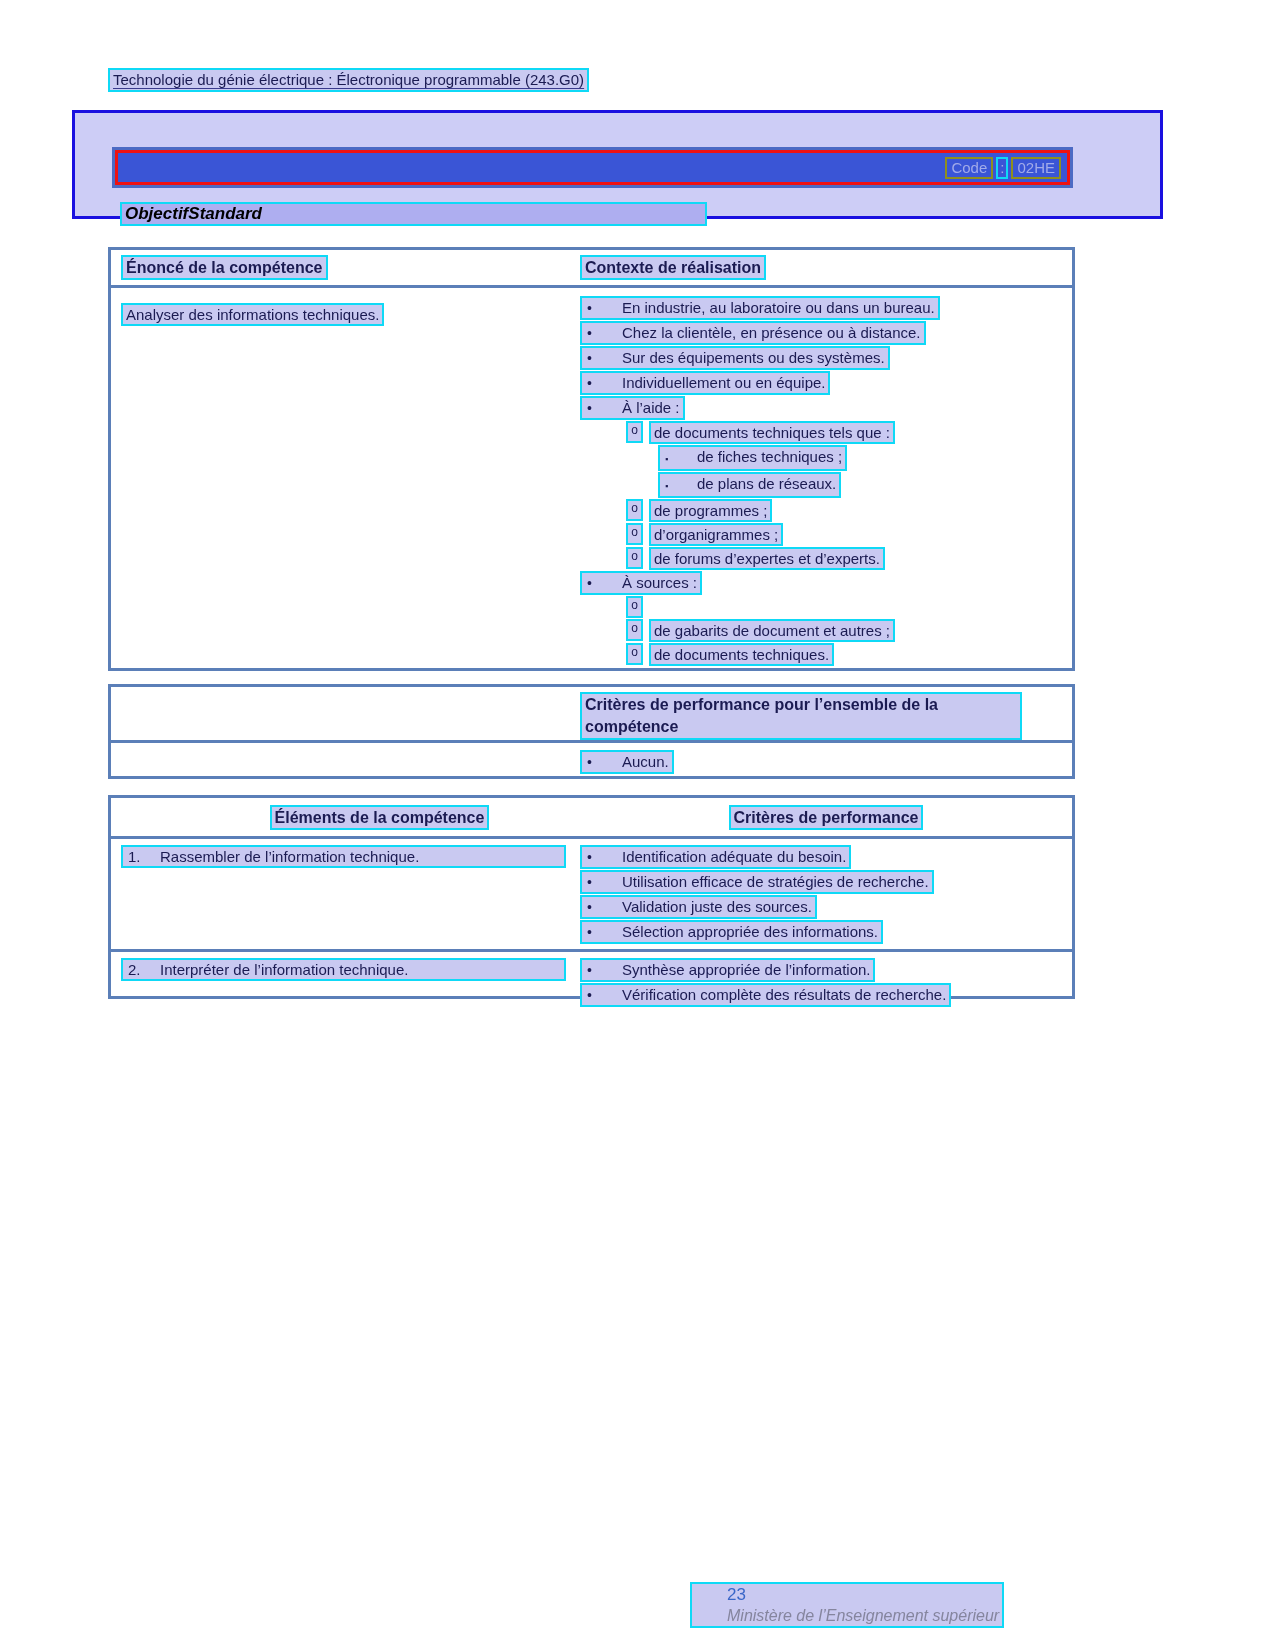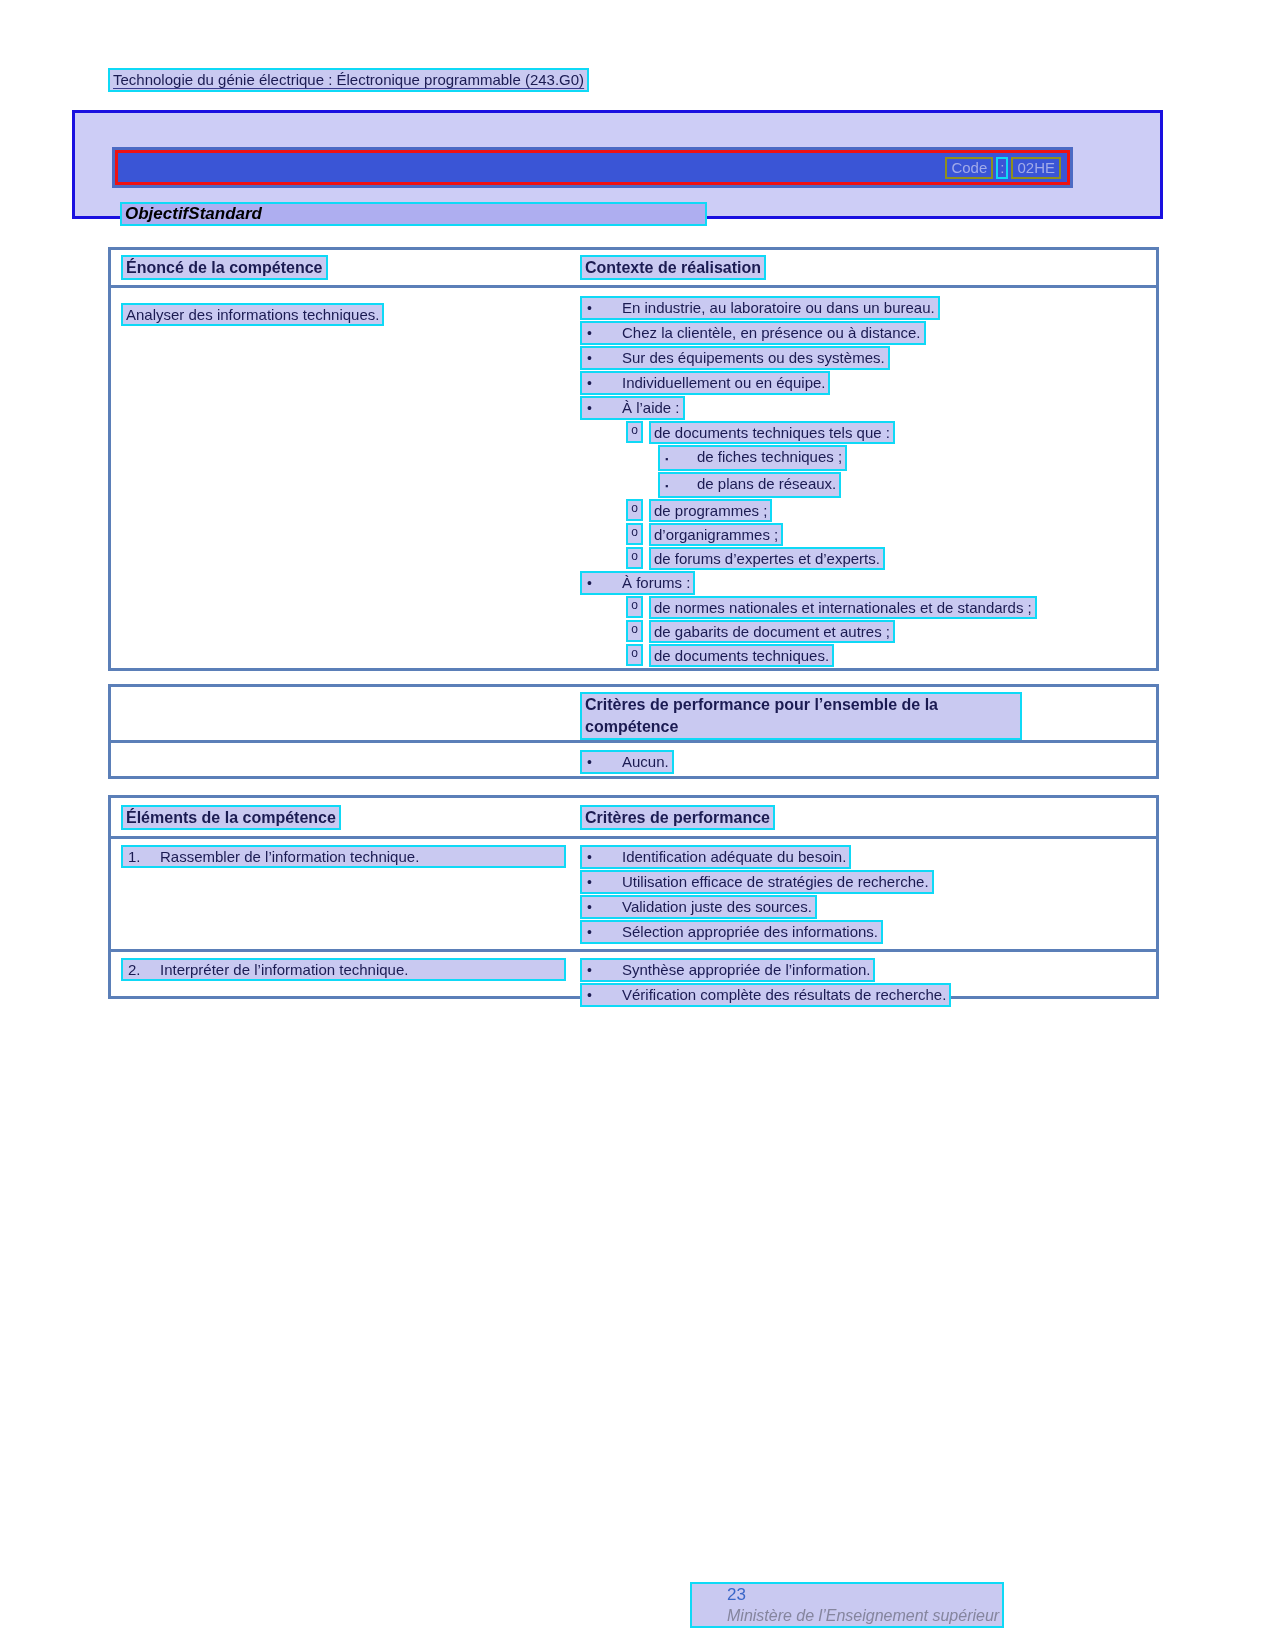--- a/index.html
+++ b/index.html
@@ -46,21 +46,21 @@
   .objrow {
     position:absolute; left:120px; top:202px; width:587px;
   }
   .objrow .hl {
     display:flex; justify-content:flex-start; width:100%;
     font-weight:bold; font-style:italic; font-size:17px; line-height:20px;
     color:#000000; background:#aeaef0;
   }
   
   .tbl {
-    position:absolute; left:108px; width:1051px;
+    position:absolute; left:108px; width:967px;
     border:3px solid var(--table_border,#5b7fb8);
     background:#ffffff;
   }
   .thead { display:flex; align-items:center; border-bottom:3px solid var(--table_border,#5b7fb8); }
   .thead .hl { font-weight:bold; font-size:16px; line-height:21px; }
   .th-l { width:455px; padding-left:10px; }
   .th-r { padding-left:14px; }
   .trow { display:flex; }
   .cell-l { width:455px; padding-left:10px; padding-top:15px; }
   .cell-r { flex:1; padding-top:8px; }
@@ -84,21 +84,21 @@
   
   .tbl-1 { top:247px; height:424px; }
   .tbl-1 .thead { height:38px; }
   
   .tbl-2 { top:684px; height:95px; }
   .tbl-2 .thead { min-height:56px; align-items:flex-end; }
   .tbl-2 .th-r .hl { max-width:442px; line-height:22px; margin-top:5px; }
   .tbl-2 .trow { padding-top:5px; }
   
   .tbl-3 { top:795px; height:204px; }
-  .tbl-3 .thead { height:41px; }
+  .tbl-3 .thead { height:41px;justify-content:center; }
   .t3row { display:flex; padding-top:6px; padding-bottom:4px; }
   .t3row + .t3row { border-top:3px solid var(--table_border,#5b7fb8); }
   
   .footer { position:absolute; left:690px; top:1582px; }
   .footer .hl { display:flex; align-items:baseline; line-height:21px;flex-direction:column; }
   .page-num { color:var(--page_number_blue,#3a66c8); font-size:17px; }
   .ministry { color:var(--footer_gray,#85859e); font-size:16px; margin-left:32px; white-space:nowrap;font-style:italic; }
 </style>
 </head>
 <body>
@@ -190,26 +190,25 @@
           <span class="m2">o</span>
           <span class="hl">d’organigrammes ;</span>
         </div>
       <div class="li li2">
           <span class="m2">o</span>
           <span class="hl">de forums d’expertes et d’experts.</span>
         </div>
       <div class="li li1">
           <span class="hl">
             <span class="b1">•</span>
-            <span>À forums :</span>
-          </span>
-        </div>
-      <div class="li li2">
-          <span class="m2">o</span>
-          <span class="hl">de normes nationales et internationales et de standards ;</span>
+            <span>À sources :</span>
+          </span>
+        </div>
+      <div class="li li2">
+          <span class="m2">o</span>
         </div>
       <div class="li li2">
           <span class="m2">o</span>
           <span class="hl">de gabarits de document et autres ;</span>
         </div>
       <div class="li li2">
           <span class="m2">o</span>
           <span class="hl">de documents techniques.</span>
         </div>
     </div>

